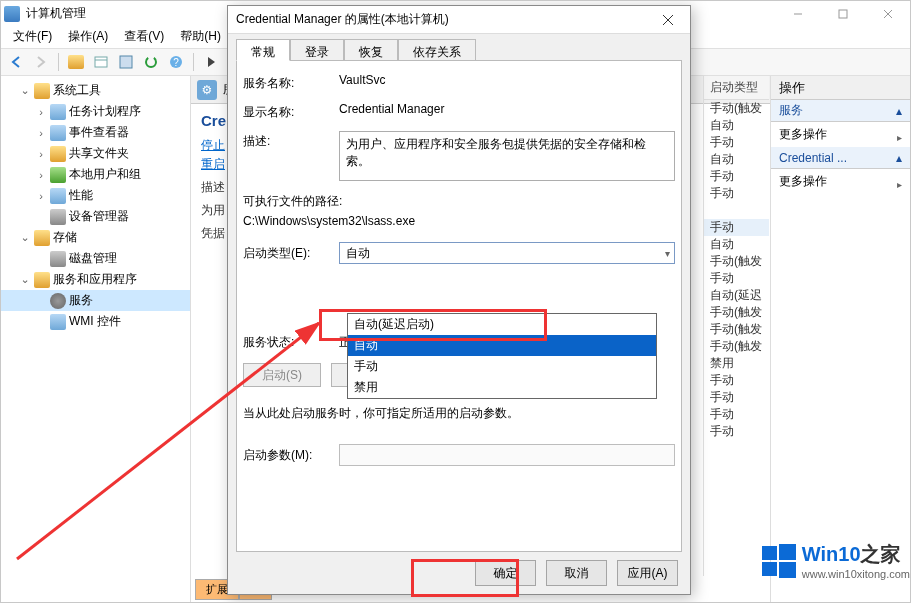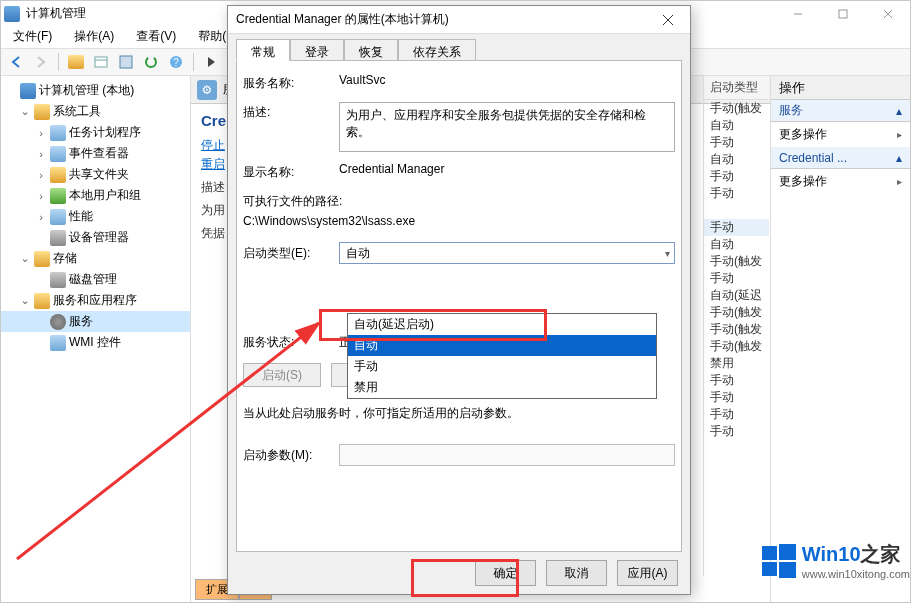--- a/index.html
+++ b/index.html
@@ -3,21 +3,21 @@
 <meta charset="utf-8">
 <style>
 html,body{margin:0;padding:0;font-family:"Microsoft YaHei","Segoe UI",sans-serif;font-size:12px;color:#000;background:#fff}
 *{box-sizing:border-box}
 .main-window{width:911px;height:603px;position:relative;background:#fff;border:1px solid #c8c8c8;overflow:hidden}
 .main-titlebar{height:25px;display:flex;align-items:center;padding:0 3px;background:#fff}
 .main-titlebar .ico{width:16px;height:16px;margin-right:6px;display:inline-block}
 .title-text{flex:1}
 .win-controls{position:absolute;top:0;right:0;display:flex}
 .win-btn{width:45px;height:25px;display:flex;align-items:center;justify-content:center;color:#333}
-.main-menu{height:22px;display:flex;align-items:center;padding:0 4px;gap:6px;border-bottom:1px solid transparent}
+.main-menu{height:22px;display:flex;align-items:center;padding:0 4px;gap:0;border-bottom:1px solid transparent}
 .main-menu span{padding:3px 8px}
 .toolbar{height:28px;border-top:1px solid #e0e0e0;border-bottom:1px solid #e0e0e0;display:flex;align-items:center;padding:0 4px;gap:3px;background:#f7f7f7}
 .tb-btn{width:22px;height:22px;display:flex;align-items:center;justify-content:center;border:1px solid transparent}
 .tb-sep{width:1px;height:18px;background:#ccc;margin:0 3px}
 .tb-btn svg{width:16px;height:16px}
 .body-area{position:absolute;top:75px;left:0;right:0;bottom:0;display:flex}
 .tree-pane{width:190px;border-right:1px solid #ddd;padding:4px 0;background:#fff;overflow:hidden}
 .tree-item{display:flex;align-items:center;padding:2px 4px;white-space:nowrap}
 .tree-item .exp{width:12px;text-align:center;color:#666;font-size:11px}
 .tree-item .ico{width:16px;height:16px;margin:0 3px;display:inline-block}
@@ -32,21 +32,21 @@
 .svc-link{color:#0066cc;text-decoration:underline;margin:2px 10px;display:block}
 .svc-desc{margin:6px 10px;color:#333}
 .startcol{position:absolute;top:75px;right:141px;width:66px;bottom:26px;border-left:1px solid #e0e0e0}
 .startcol-hdr{height:24px;background:#f5f5f5;border-bottom:1px solid #ddd;display:flex;align-items:center;padding:0 6px;color:#444;font-size:12px}
 .startcol-list{}
 .startcol-list div{height:17px;padding:0 6px;display:flex;align-items:center;font-size:12px;color:#333}
 .startcol-list div.sel{background:#e6f0fa}
 .actions-pane{width:140px;border-left:1px solid #ddd;background:#fff}
 .actions-hdr{height:24px;background:#f0f0f0;border-bottom:1px solid #ccc;display:flex;align-items:center;padding:0 8px;font-size:13px}
 .actions-section{height:22px;background:#eaf2fb;border-bottom:1px solid #ccc;display:flex;align-items:center;padding:0 8px;color:#1a4e9b}
-.actions-item{display:flex;align-items:center;padding:4px 8px}
+.actions-item{display:flex;align-items:flex-end;padding:4px 8px}
 .actions-item .arr{margin-left:auto;color:#666;font-size:10px}
 
 .dialog{position:absolute;left:226px;top:4px;width:464px;height:590px;background:#f0f0f0;border:1px solid #8a8a8a;box-shadow:3px 3px 14px rgba(0,0,0,.25);z-index:10}
 .dlg-title{height:28px;background:#fff;display:flex;align-items:center;padding:0 8px;border-bottom:1px solid #ddd}
 .dlg-title .txt{flex:1}
 .dlg-close{width:28px;height:24px;display:flex;align-items:center;justify-content:center}
 .dlg-tabs{display:flex;height:26px;padding:4px 8px 0 8px;background:#f0f0f0}
 .dlg-tab{padding:4px 14px;background:#f0f0f0;border:1px solid #bbb;border-bottom:none;margin-right:0;font-size:12px;position:relative;top:1px}
 .dlg-tab.active{background:#fff;border-bottom:1px solid #fff;z-index:1}
 .dlg-body{margin:0 8px 8px 8px;background:#fff;border:1px solid #bbb;height:492px;padding:12px 6px;position:relative}
@@ -182,25 +182,20 @@
     <div class="tb-btn">
         <svg>
           <polygon points="5,3 12,8 5,13" fill="#2a7bd0"></polygon>
         </svg>
       </div>
   </div>
 
   <div class="body-area">
 
     <div class="tree-pane">
-      <div class="tree-item">
-          <span class="exp"></span>
-          <span class="ico ico-root"></span>
-          <span>计算机管理 (本地)</span>
-        </div>
       <div class="tree-item ind1">
           <span class="exp">⌄</span>
           <span class="ico ico-folder"></span>
           <span>系统工具</span>
         </div>
       <div class="tree-item ind2">
           <span class="exp">›</span>
           <span class="ico ico-svc"></span>
           <span>任务计划程序</span>
         </div>
@@ -335,26 +330,26 @@
       <div class="dlg-tab">登录</div>
       <div class="dlg-tab">恢复</div>
       <div class="dlg-tab">依存关系</div>
     </div>
     <div class="dlg-body">
       <div class="fld">
           <div class="lbl">服务名称:</div>
           <div class="val">VaultSvc</div>
         </div>
       <div class="fld">
+          <div class="lbl">显示名称:</div>
+          <div class="val">Credential Manager</div>
+        </div>
+      <div class="fld">
           <div class="lbl">描述:</div>
           <div class="desc-box"><span>为用户、应用程序和安全服务包提供凭据的安全存储和检索。</span></div>
-        </div>
-      <div class="fld">
-          <div class="lbl">显示名称:</div>
-          <div class="val">Credential Manager</div>
         </div>
       <div class="exec-lbl">可执行文件的路径:</div>
       <div class="exec-path">C:\Windows\system32\lsass.exe</div>
       <div class="startup-select">
         <div class="lbl">启动类型(E):</div>
         <div class="select-box">
           <span>自动</span>
           <span class="chev">▾</span>
         </div>
       </div>

